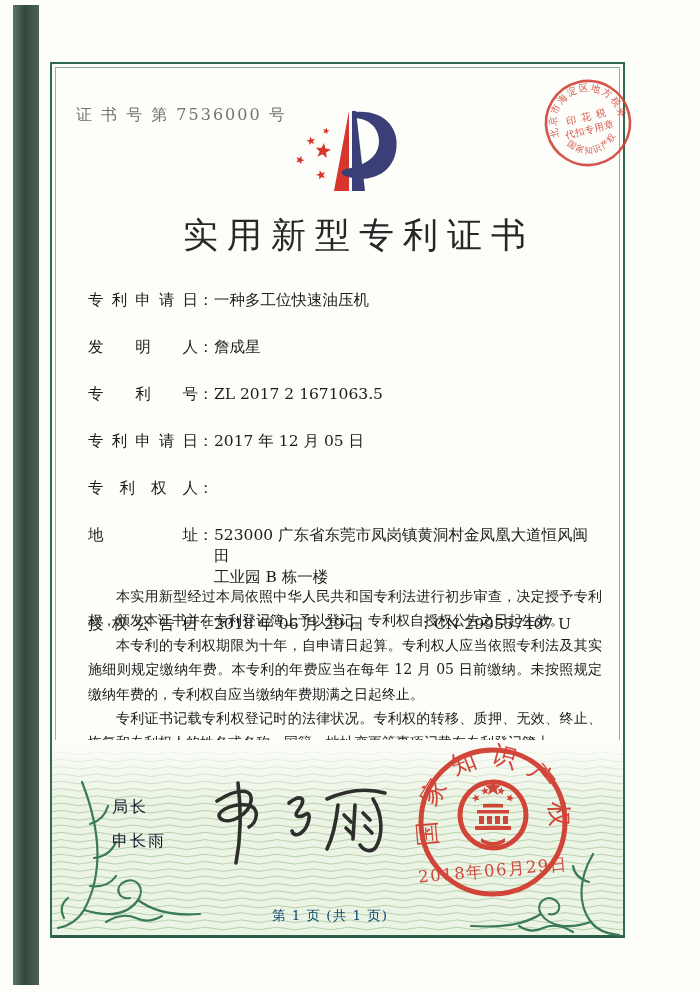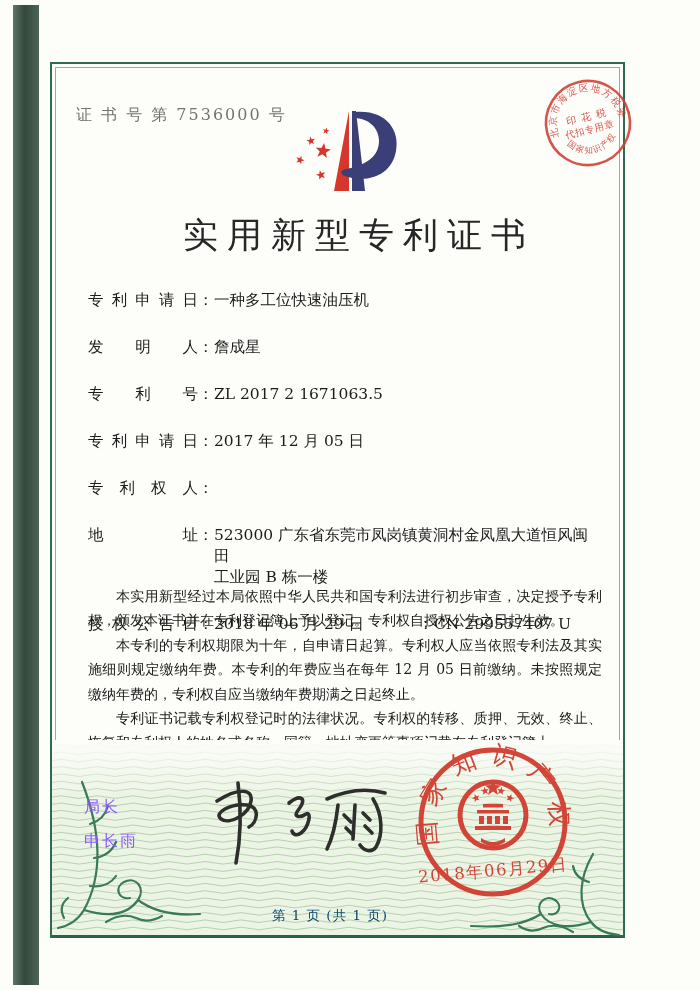--- a/index.html
+++ b/index.html
@@ -38,21 +38,21 @@
     line-height:24.4px; text-align:justify; color:#1a1a1a; }
   .paras p { text-indent:2em; }
 
   
   .green-zone { position:absolute; left:52px; top:740px; width:571px; height:198px;
     background:#ecf4e5; border-bottom:3px solid #2c6148; }
   .green-fade { position:absolute; left:0; top:0; width:100%; height:60px;
     background:linear-gradient(to bottom,#fdfdfa 0%,rgba(253,253,250,0) 100%); }
   .waves { position:absolute; left:0; top:0; }
 
-  .director { position:absolute; left:84px; top:797px; font-size:16px; color:#8b5cf6;
+  .director { position:absolute; left:112px; top:797px; font-size:16px; color:#0f172a;
     font-family:"DejaVu Sans","Liberation Sans",sans-serif; }
   .director div { margin-bottom:13px; letter-spacing:2px; }
 
   .signature { position:absolute; left:195px; top:775px; }
   .seal { position:absolute; left:383px; top:712px; }
   .stamp { position:absolute; left:538px; top:73px; }
   .ornament { position:absolute; }
   .orn-bl { left:54px; top:778px; }
   .orn-br { left:468px; top:852px; }
 

